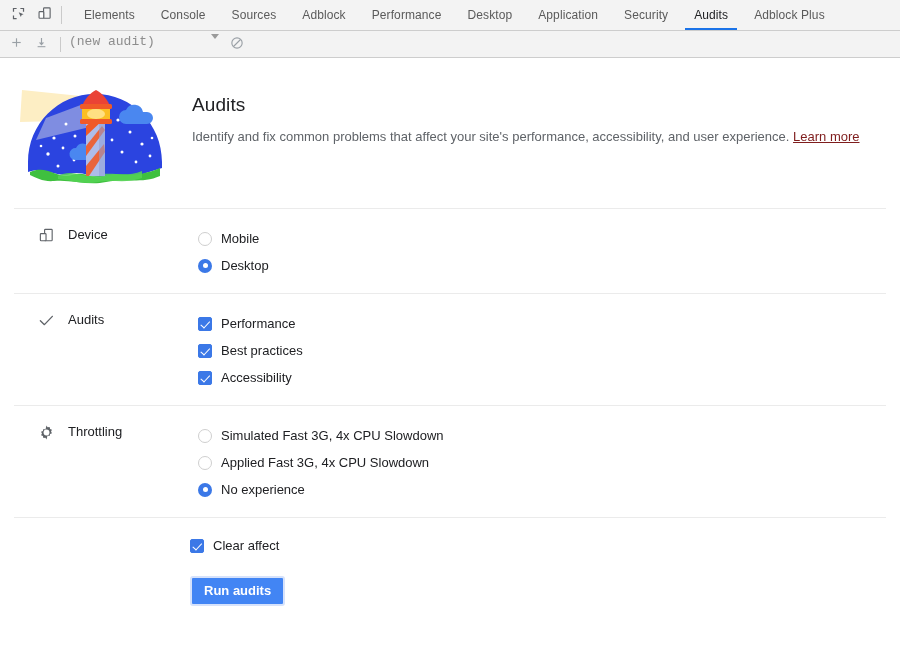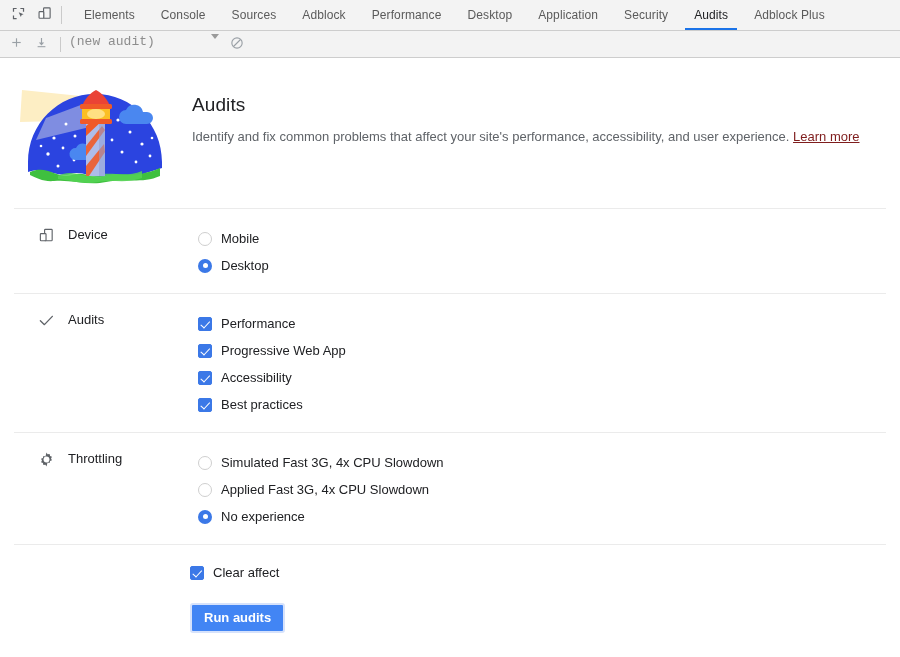--- a/index.html
+++ b/index.html
@@ -457,29 +457,25 @@
       </span>
       <span class="section-title">Audits</span>
     </div>
     <div class="section-body">
       <div class="opt-row">
         <span class="checkbox checked"></span>
         <span class="opt-label">Performance</span>
       </div>
       <div class="opt-row">
         <span class="checkbox checked"></span>
-        <span class="opt-label">Progressive Web App</span>
+        <span class="opt-label">Best practices</span>
       </div>
       <div class="opt-row">
         <span class="checkbox checked"></span>
         <span class="opt-label">Accessibility</span>
-      </div>
-      <div class="opt-row">
-        <span class="checkbox checked"></span>
-        <span class="opt-label">Best practices</span>
       </div>
     </div>
   </div>
 
   <div class="divider"></div>
 
   <div class="section">
     <div class="section-head">
       <span class="section-icon">
         <svg width="17" height="17" viewBox="0 0 18 18">

